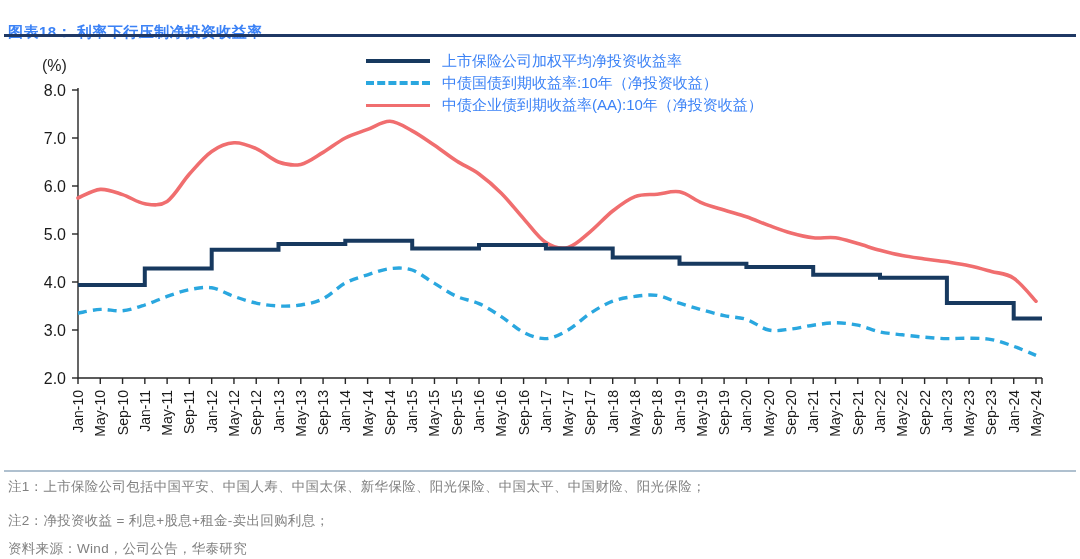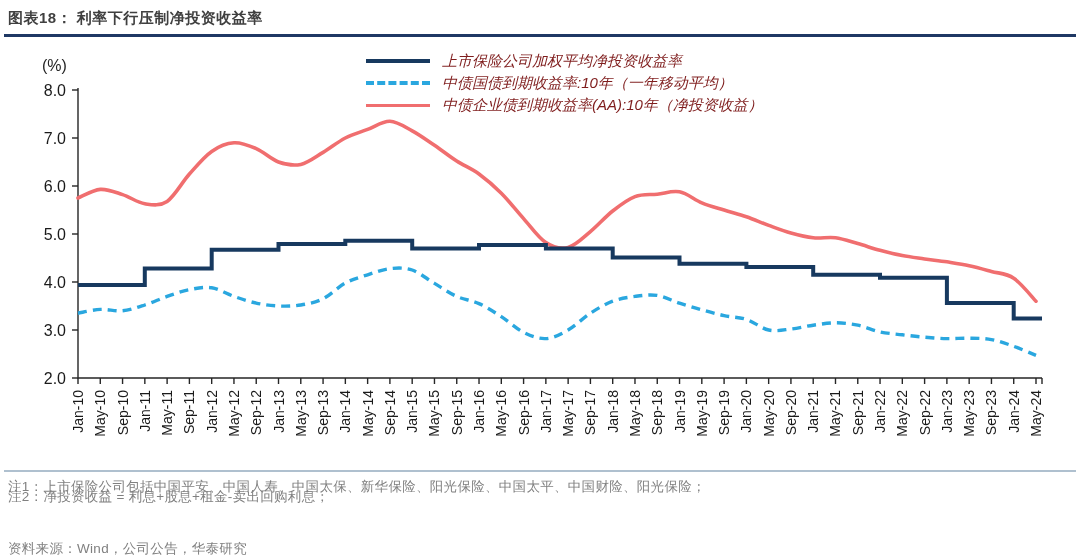--- a/index.html
+++ b/index.html
@@ -1,47 +1,47 @@
 <!DOCTYPE html>
 <html><head>
 <meta charset="utf-8">
 <style>
   html,body{margin:0;padding:0;background:#fff;}
   .page{
     position:relative;width:1080px;height:559px;background:#ffffff;
     font-family:"Liberation Sans","DejaVu Sans",sans-serif;overflow:hidden;
   }
   .chart-title{
-    position:absolute;left:8px;top:9px;font-size:15px;font-weight:bold;color:#404040;
+    position:absolute;left:8px;top:23px;font-size:15px;font-weight:bold;color:#3b82f6;
     letter-spacing:0.5px;
   }
   .title-rule{
     position:absolute;left:4px;right:4px;top:34px;height:3px;background:#1F3864;
   }
   .unit-label{
     position:absolute;left:42px;top:57px;font-size:16px;color:#262626;
   }
   .legend{
     position:absolute;left:366px;top:50px;z-index:5;
   }
   .legend-row{display:flex;align-items:center;height:22px;}
   .swatch{display:inline-block;width:64px;margin-right:12px;}
   .swatch-solid-navy{border-top:4px solid;}
   .swatch-dashed-blue{border-top:4px dashed;}
   .swatch-solid-red{border-top:3.5px solid;}
-  .legend-label{font-size:15px;color:#7f1d1d;white-space:nowrap;font-style:italic;}
+  .legend-label{font-size:15px;color:#3b82f6;white-space:nowrap;}
   .plot{position:absolute;left:0;top:0;width:1080px;height:470px;}
   .notes-rule{
     position:absolute;left:4px;right:4px;top:470px;height:2px;background:#AFC0CF;
   }
   .note-line{
     position:absolute;left:8px;font-size:13.5px;color:#808080;letter-spacing:0.3px;white-space:nowrap;
   }
   .note-1{top:478px;}
-  .note-2{top:488px;}
+  .note-2{top:512px;}
   .note-src{top:540px;}
 </style>
 </head>
 <body>
 
 <div class="page">
 
   <div class="chart-title">图表18：  利率下行压制净投资收益率</div>
   <div class="title-rule"></div>
 
@@ -157,21 +157,21 @@
 
   <div class="unit-label">(%)</div>
 
   <div class="legend">
     <div class="legend-row">
       <span class="swatch swatch-solid-navy" style="border-top-color: rgb(23, 57, 95);"></span>
       <span class="legend-label">上市保险公司加权平均净投资收益率</span>
     </div>
     <div class="legend-row">
       <span class="swatch swatch-dashed-blue" style="border-top-color: rgb(42, 167, 223);"></span>
-      <span class="legend-label">中债国债到期收益率:10年（一年移动平均）</span>
+      <span class="legend-label">中债国债到期收益率:10年（净投资收益）</span>
     </div>
     <div class="legend-row">
       <span class="swatch swatch-solid-red" style="border-top-color: rgb(240, 110, 111);"></span>
       <span class="legend-label">中债企业债到期收益率(AA):10年（净投资收益）</span>
     </div>
   </div>
 
   <div class="notes-rule"></div>
   <div class="note-line note-1">注1：上市保险公司包括中国平安、中国人寿、中国太保、新华保险、阳光保险、中国太平、中国财险、阳光保险；</div>
   <div class="note-line note-2">注2：净投资收益 = 利息+股息+租金-卖出回购利息；</div>

